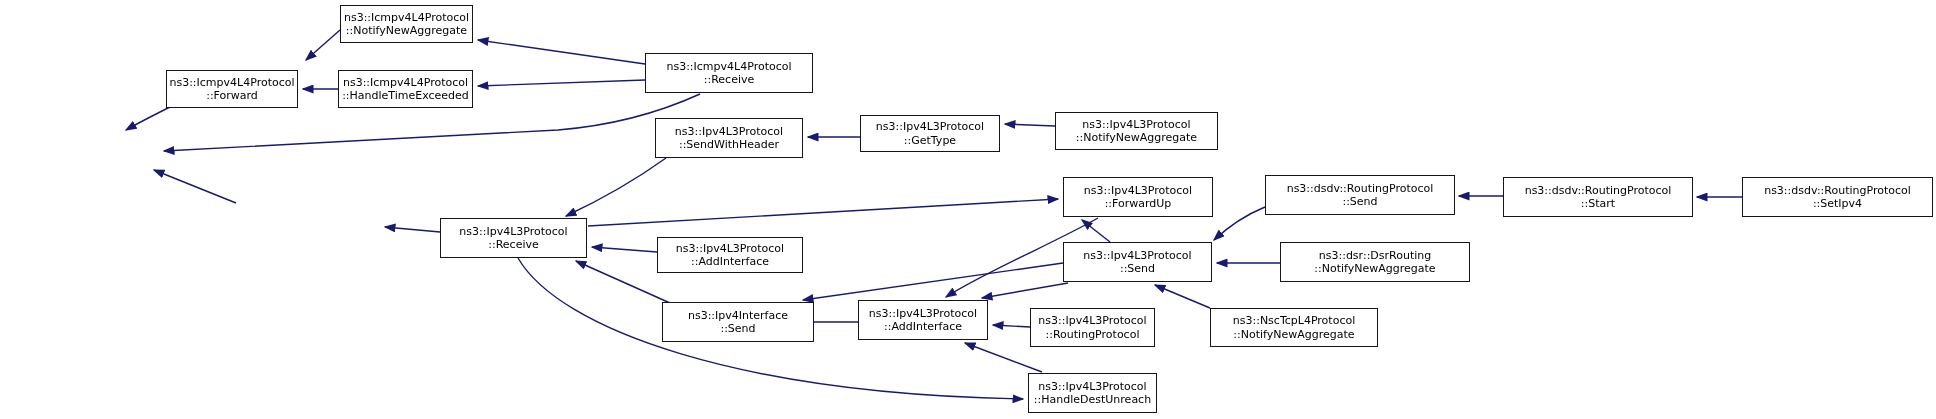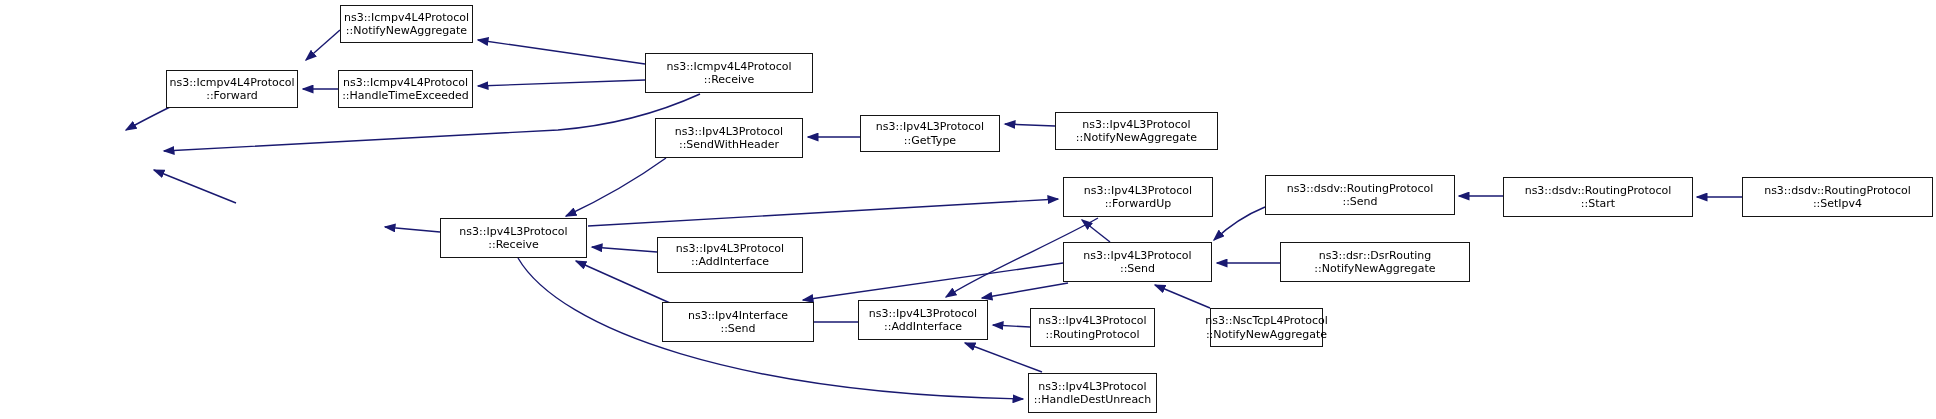--- a/index.html
+++ b/index.html
@@ -133,21 +133,21 @@
         <div>::HandleDestUnreach</div>
       </div>
       <div class="node" style="left: 1265px; top: 175px; width: 190px; height: 40px;">
         <div>ns3::dsdv::RoutingProtocol</div>
         <div>::Send</div>
       </div>
       <div class="node" style="left: 1280px; top: 242px; width: 190px; height: 40px;">
         <div>ns3::dsr::DsrRouting</div>
         <div>::NotifyNewAggregate</div>
       </div>
-      <div class="node" style="left: 1210px; top: 308px; width: 113px; height: 39px;">
+      <div class="node" style="left: 1210px; top: 308px; width: 168px; height: 39px;">
         <div>ns3::NscTcpL4Protocol</div>
         <div>::NotifyNewAggregate</div>
       </div>
       <div class="node" style="left: 1503px; top: 177px; width: 190px; height: 40px;">
         <div>ns3::dsdv::RoutingProtocol</div>
         <div>::Start</div>
       </div>
       <div class="node" style="left: 1742px; top: 177px; width: 191px; height: 40px;">
         <div>ns3::dsdv::RoutingProtocol</div>
         <div>::SetIpv4</div>

